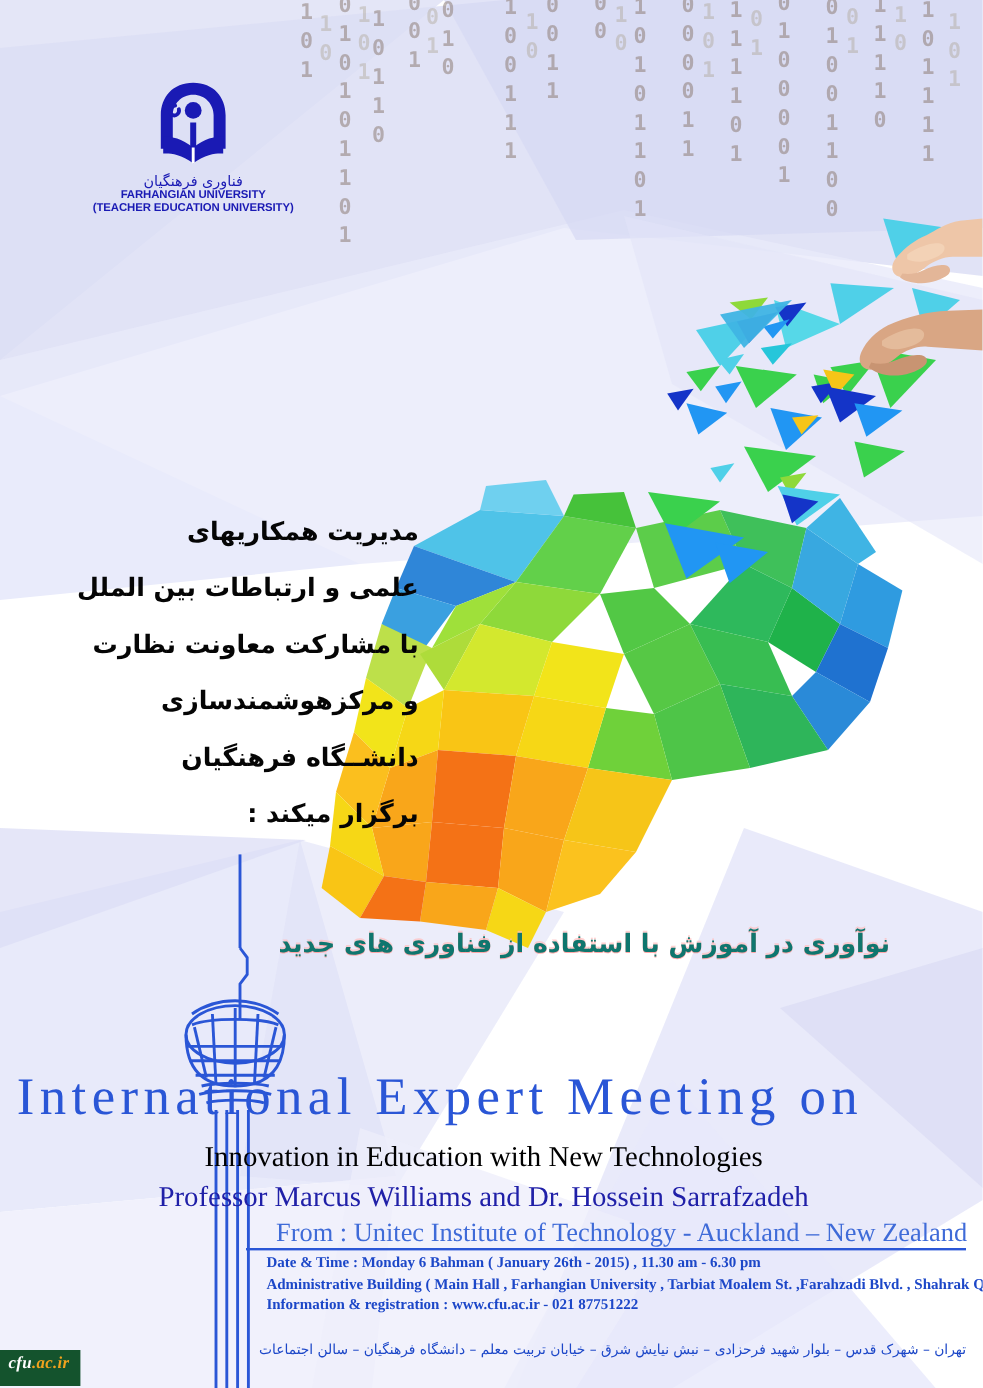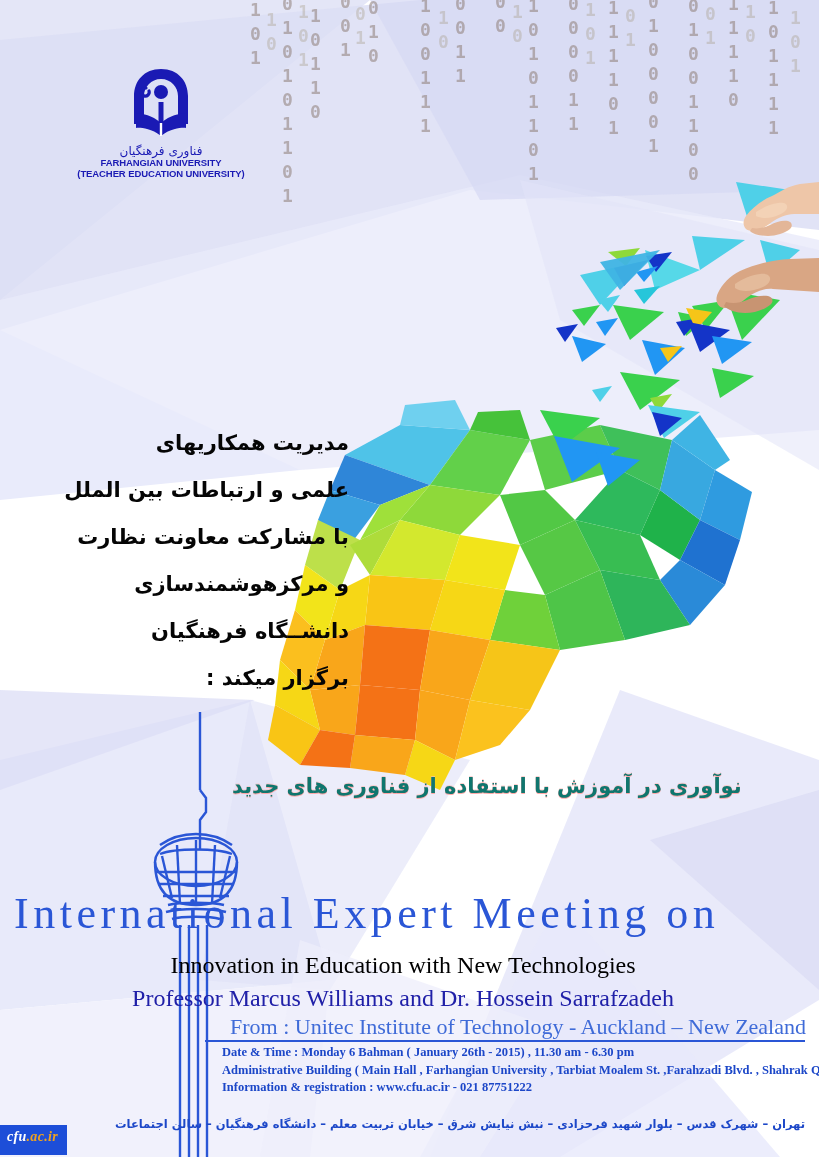--- a/index.html
+++ b/index.html
@@ -77,28 +77,28 @@
 
   
   #details{position:absolute;left:222px;top:1044px;width:585px;}
   #details .d{
     font-family:"Liberation Serif",serif;font-weight:bold;color:#1c47c8;
     font-size:12.5px;line-height:17.5px;white-space:nowrap;
   }
   #fa-address{
     position:absolute;left:205px;top:1116px;width:600px;
     direction:rtl;text-align:right;
-    font-family:"DejaVu Sans",sans-serif;font-weight:bold;
+    font-family:"DejaVu Sans",sans-serif;font-weight:normal;
     color:#1c47c8;font-size:11.5px;line-height:16px;white-space:nowrap;
   }
 
   
   #watermark{
     position:absolute;left:0;top:1125px;height:24px;
-    background:#1d4ed8;padding:3px 9px 3px 7px;
+    background:#14532d;padding:3px 9px 3px 7px;
     font-family:"Liberation Serif",serif;font-weight:bold;font-style:italic;
     font-size:14px;line-height:18px;letter-spacing:.3px;color:#ffffff;
   }
   #watermark .dom{color:#f0a21e;}
 </style>
 </head>
 <body>
 
 <div id="poster">
 

